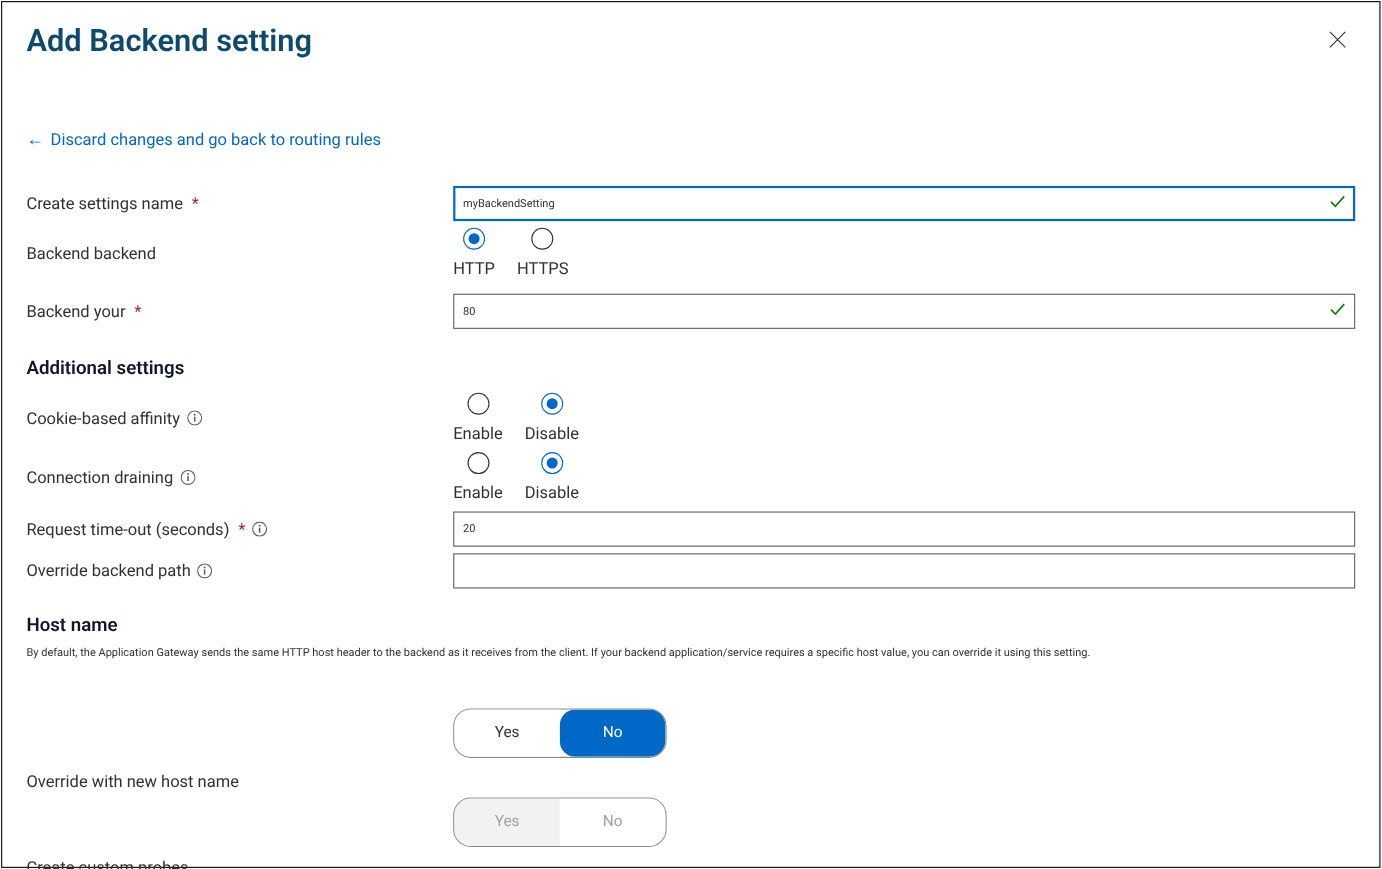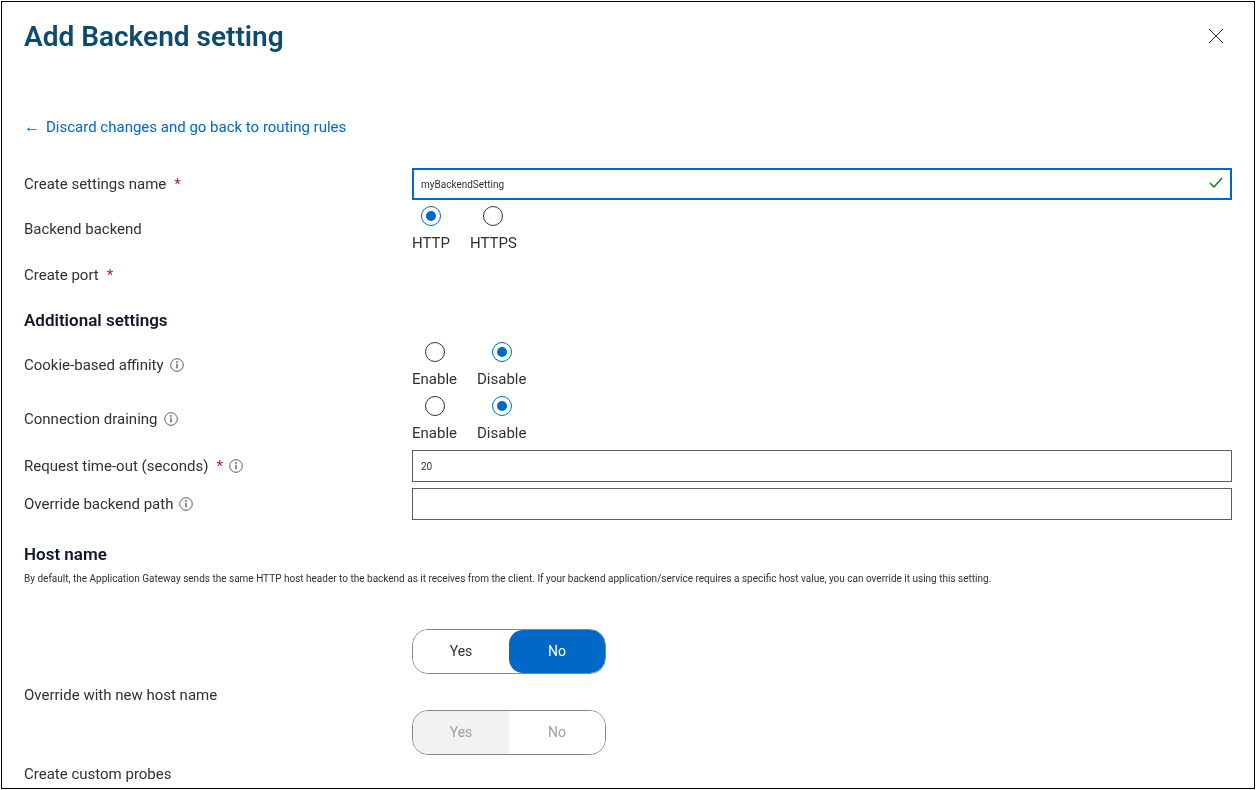--- a/index.html
+++ b/index.html
@@ -225,22 +225,32 @@
           <label class="radio">
             <span class="radio-circle"></span>
             <span>HTTPS</span>
           </label>
         </div>
       </div>
     </div>
 
     <div class="row gap8">
       <div class="label-col">
-        <span>Create port</span>
+        <span>Backend your</span>
         <span class="req">*</span>
+      </div>
+      <div class="control-col">
+        <div class="input-wrap">
+          <input class="text-input" value="80" style="">
+          <span class="valid-check">
+            <svg width="16" height="16" viewBox="0 0 16 16">
+                <path d="M2 8.5 L6 12.5 L14 3.5" stroke="#107c10" stroke-width="1.5" fill="none"></path>
+              </svg>
+          </span>
+        </div>
       </div>
     </div>
 
     <div class="section-title">Additional settings</div>
 
     <div class="row">
       <div class="label-col">
         <span>Cookie-based affinity</span>
         <span class="info-icon">
           <svg width="14" height="14" viewBox="0 0 14 14">

